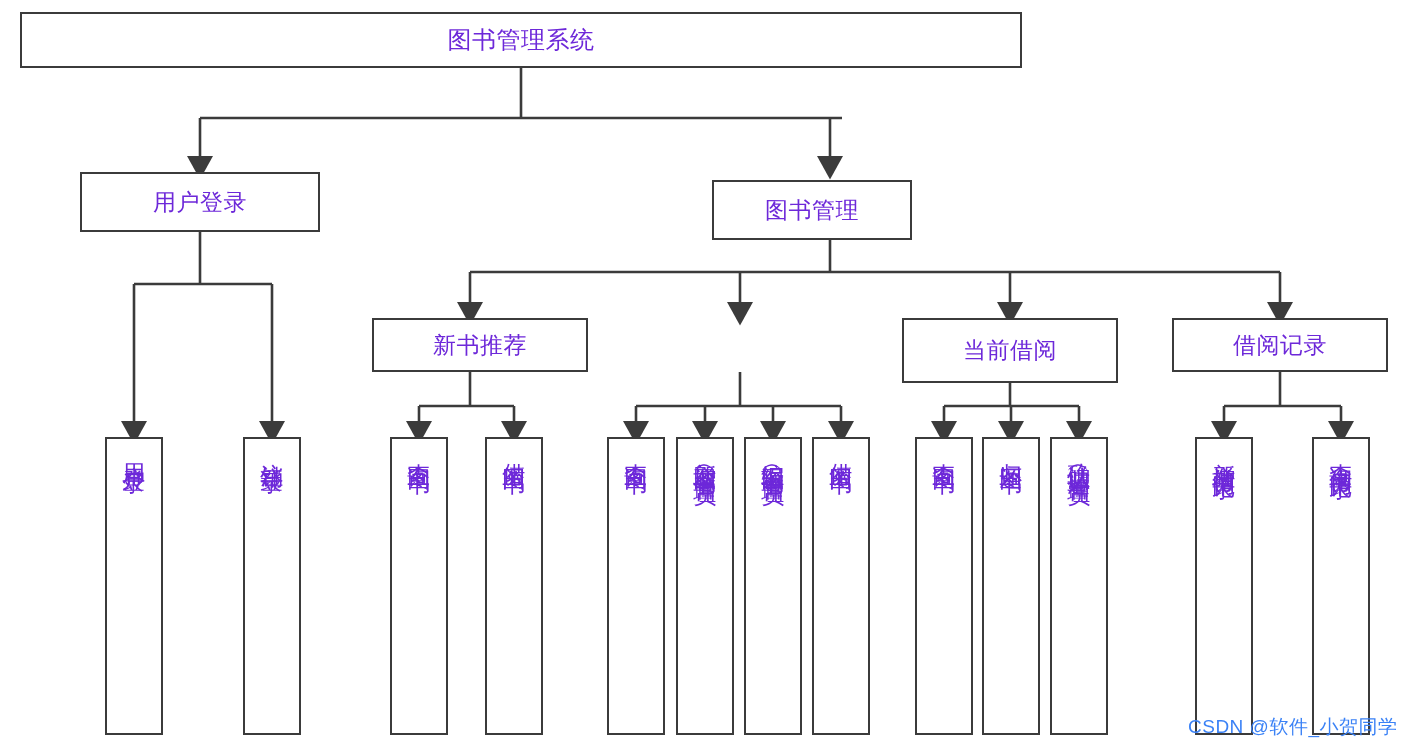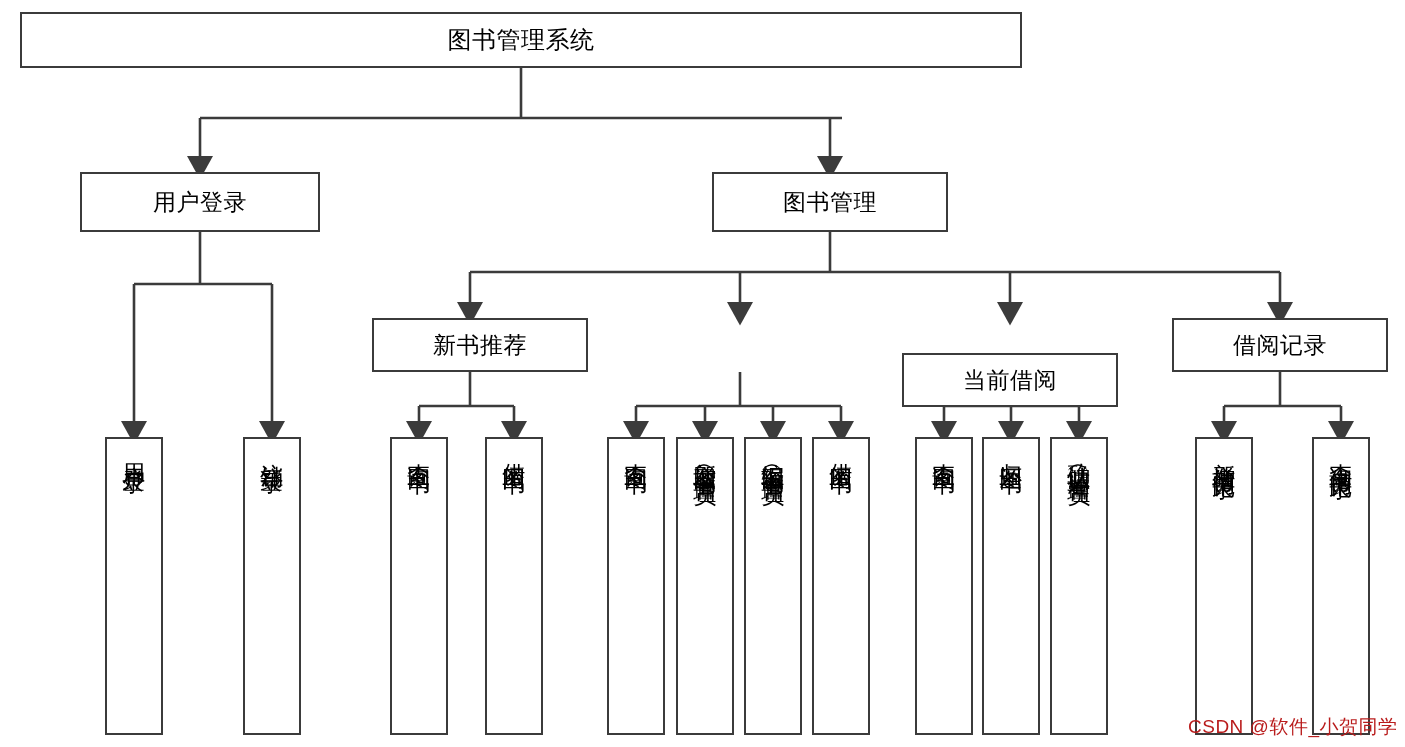--- a/index.html
+++ b/index.html
@@ -27,21 +27,21 @@
     pointer-events: none;
   }
   .node {
     position: absolute;
     box-sizing: border-box;
     border: 2.5px solid #3b3b3b;
     background: #ffffff;
     display: flex;
     align-items: center;
     justify-content: center;
-    color: #000000;
+    color: #6d28d9;
     z-index: 2;
   }
   .node .label {
     display: block;
     text-align: center;
     line-height: 1.06;
     letter-spacing: 0.5px;
   }
   
   .node.horiz .label {
@@ -62,21 +62,21 @@
     font-size: 23px;
     line-height: 1.16;
     letter-spacing: 3px;
     white-space: nowrap;
   }
   .watermark {
     position: absolute;
     left: 1188px;
     top: 714px;
     font-size: 19px;
-    color: #b91c1c;
+    color: #3b82f6;
     letter-spacing: 0.5px;
     white-space: nowrap;
     z-index: 3;
     font-family: "Liberation Sans", "DejaVu Sans", sans-serif;
   }
 </style>
 </head>
 <body>
 
 <div id="canvas">
@@ -131,28 +131,28 @@
     </g>
   </svg>
 
   <div class="node horiz root" style="left: 20px; top: 12px; width: 1002px; height: 56px;">
     <span class="label">图书管理系统</span>
   </div>
 
   <div class="node horiz" style="left: 80px; top: 172px; width: 240px; height: 60px;">
     <span class="label">用户登录</span>
   </div>
-  <div class="node horiz" style="left: 712px; top: 172px; width: 236px; height: 60px;">
+  <div class="node horiz" style="left: 712px; top: 180px; width: 200px; height: 60px;">
     <span class="label">图书管理</span>
   </div>
 
   <div class="node horiz" style="left: 372px; top: 318px; width: 216px; height: 54px;">
     <span class="label">新书推荐</span>
   </div>
-  <div class="node horiz" style="left: 902px; top: 318px; width: 216px; height: 54px; margin-top: 35px;">
+  <div class="node horiz" style="left: 902px; top: 318px; width: 216px; height: 65px;">
     <span class="label">当前借阅</span>
   </div>
   <div class="node horiz" style="left: 1172px; top: 318px; width: 216px; height: 54px;">
     <span class="label">借阅记录</span>
   </div>
 
   <div class="node vert" style="left: 105px; top: 437px; width: 58px; height: 298px;">
     <span class="label">用户登录</span>
   </div>
   <div class="node vert" style="left: 243px; top: 437px; width: 58px; height: 298px;">

